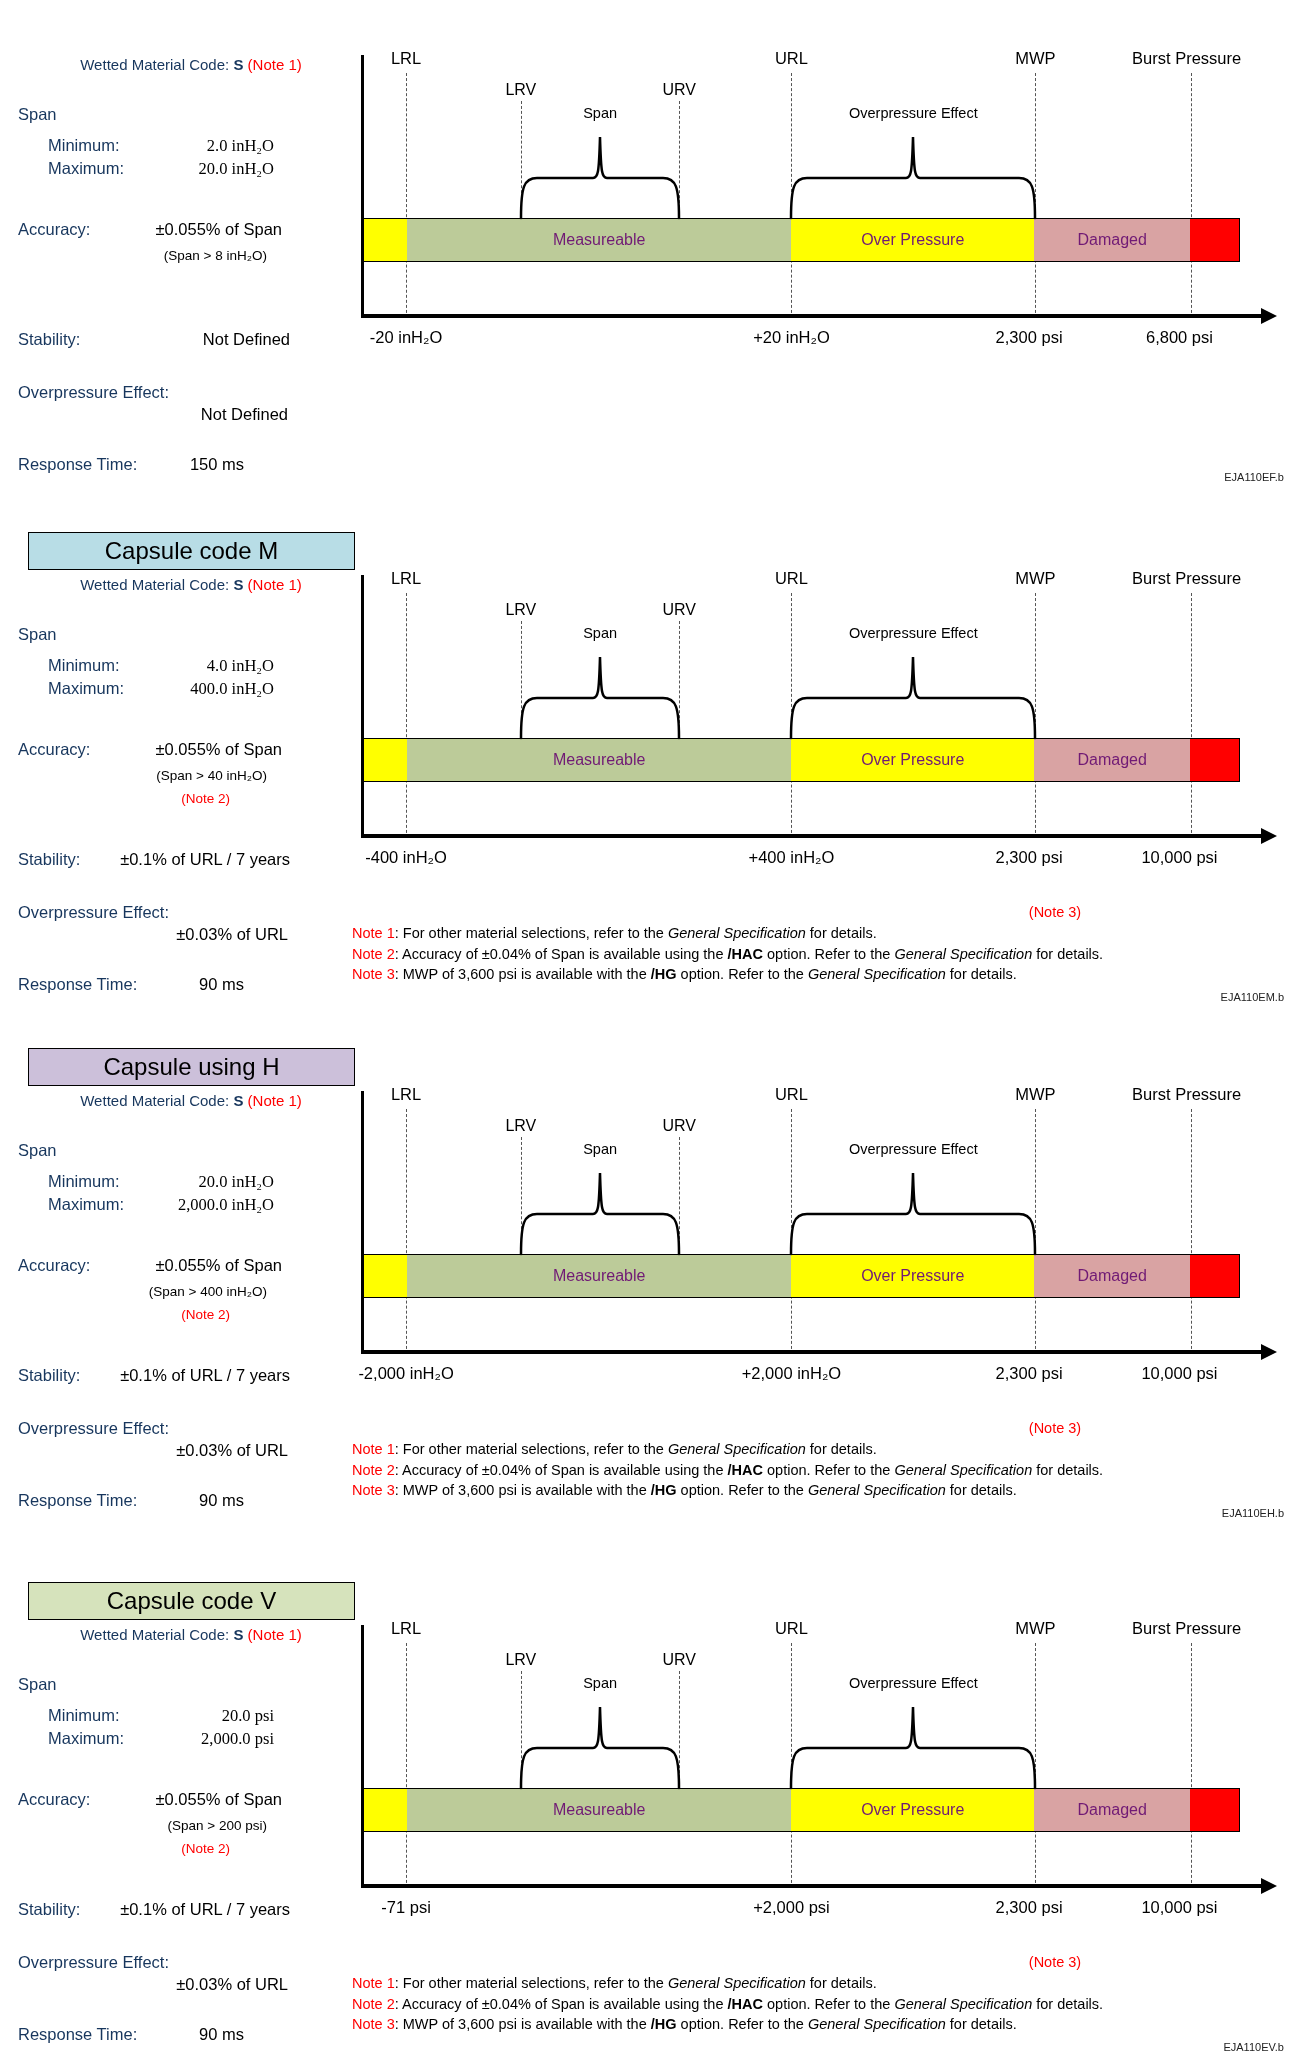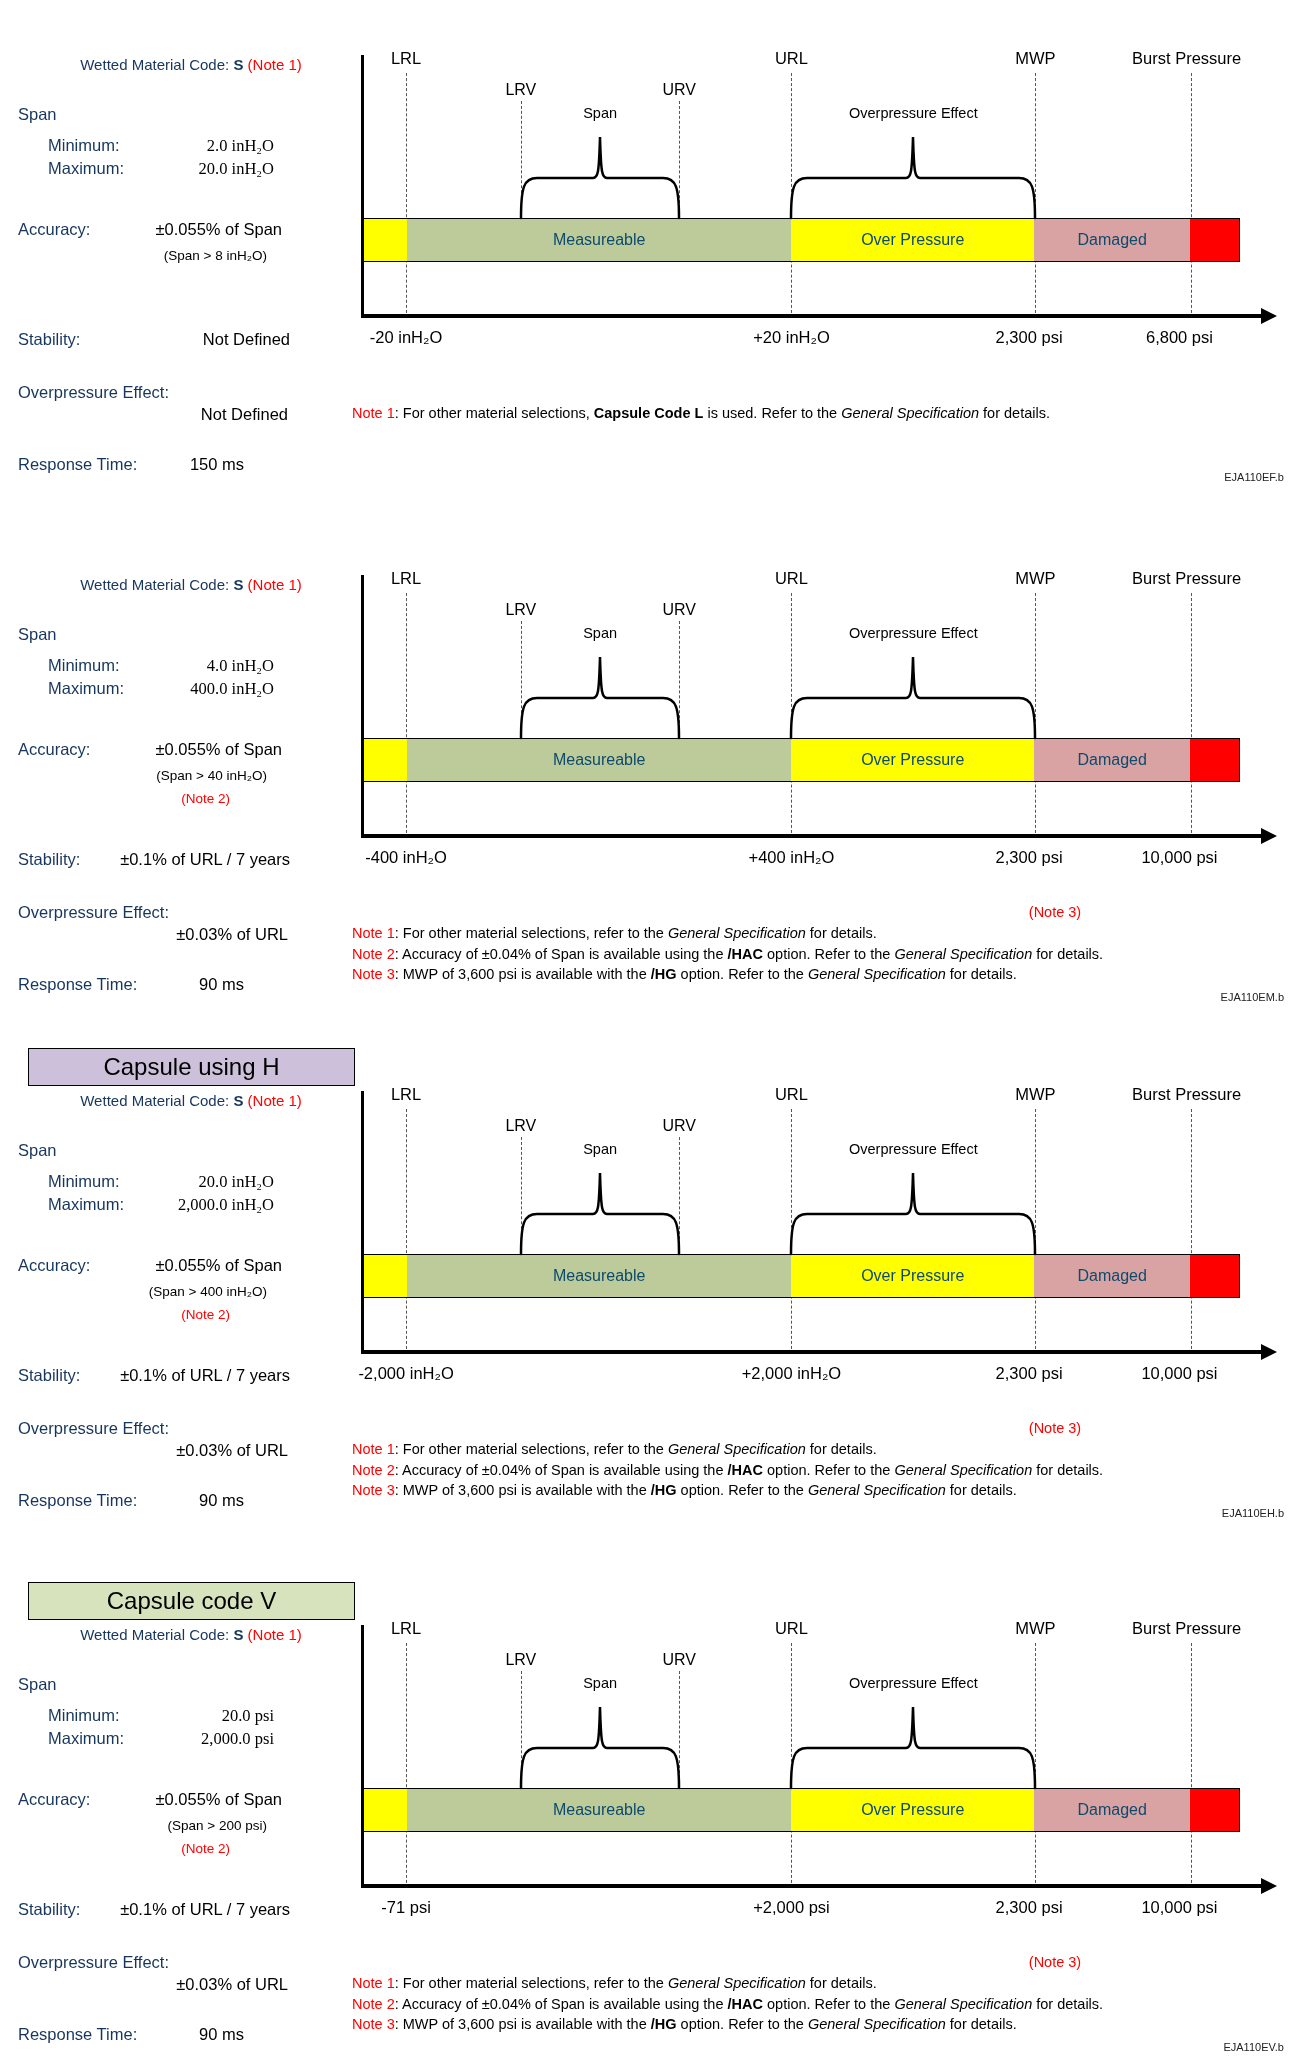--- a/index.html
+++ b/index.html
@@ -40,21 +40,21 @@
   .lab-span{left:28.1%;} .lab-ope{left:63.3%;}
   .dash{position:absolute;border-left:1px dashed #555;width:0;z-index:1;}
   .dash.big{top:28px;height:245px;}
   .dash.small{top:56px;height:117px;}
   .d-lrl{left:6.3%;} .d-url{left:49.6%;} .d-mwp{left:77%;} .d-burst{left:94.5%;}
   .d-lrv{left:19.2%;} .d-urv{left:37%;}
   .vaxis{position:absolute;left:calc(1.5% - 2px);top:10px;height:263px;width:3px;background:#000;z-index:3;}
   .braces{position:absolute;left:0;top:0;width:890px;height:300px;z-index:3;}
   .bar{position:absolute;left:1.5%;top:173px;width:98.5%;height:44px;border:1px solid #000;box-sizing:border-box;z-index:2;}
   .seg{position:absolute;top:0;height:100%;display:flex;align-items:center;justify-content:center;
-       font-size:16px;color:#0c4a6e;white-space:nowrap;}
+       font-size:16px;color:#701a75;white-space:nowrap;}
   .seg-y1{left:0;width:4.9%;background:#FFFF00;}
   .seg-green{left:4.9%;width:43.9%;background:#BCCB99;}
   .seg-y2{left:48.8%;width:27.8%;background:#FFFF00;}
   .seg-pink{left:76.6%;width:17.8%;background:#D9A3A3;}
   .seg-red{left:94.4%;width:5.6%;background:#FF0000;}
   .haxis{position:absolute;left:calc(1.5% - 2px);top:269px;width:calc(98.5% + 24px);height:4px;background:#000;z-index:3;}
   .haxis .arrow{position:absolute;right:-15px;top:-6px;width:0;height:0;
     border-left:16px solid #000;border-top:8px solid transparent;border-bottom:8px solid transparent;}
   .tick{position:absolute;top:283px;transform:translateX(-50%);font-size:16.5px;white-space:nowrap;}
   .t0{left:6.3%;} .t1{left:49.6%;} .t2{left:76.3%;} .t3{left:93.2%;}
@@ -149,27 +149,27 @@
       <div class="haxis">
         <div class="arrow"></div>
       </div>
 
       <span class="tick t0">-20 inH₂O</span>
       <span class="tick t1">+20 inH₂O</span>
       <span class="tick t2">2,300 psi</span>
       <span class="tick t3">6,800 psi</span>
     </div>
 
-    <div class="notes">
-        <div class="note-line"><span style="color: rgb(255, 0, 0);">Note 1</span><span>: For other material selections, </span><span style="font-weight: bold;">Capsule Code L</span><span> is used. Refer to the </span><span style="font-style: italic;">General Specification</span><span> for details.</span></div>
-      </div>
     <div class="doccode">EJA110EF.b</div>
   </section>
 
   <section class="capsule-section sec-1" style="--title-bg: #B8DDE6;">
+    <div class="title-box">
+      <span>Capsule code M</span>
+    </div>
     <div class="wetted"><span style="color: rgb(23, 54, 93);">Wetted Material Code: </span><span style="color: rgb(23, 54, 93); font-weight: bold;">S</span><span style="color: rgb(23, 54, 93);"> </span><span style="color: rgb(255, 0, 0);">(Note 1)</span></div>
 
     <div class="specs">
       <div class="srow r-span">
         <span class="lbl">Span</span>
       </div>
       <div class="srow indent r-min">
         <span class="lbl">Minimum:</span>
         <span class="val">4.0 inH₂O</span>
       </div>

